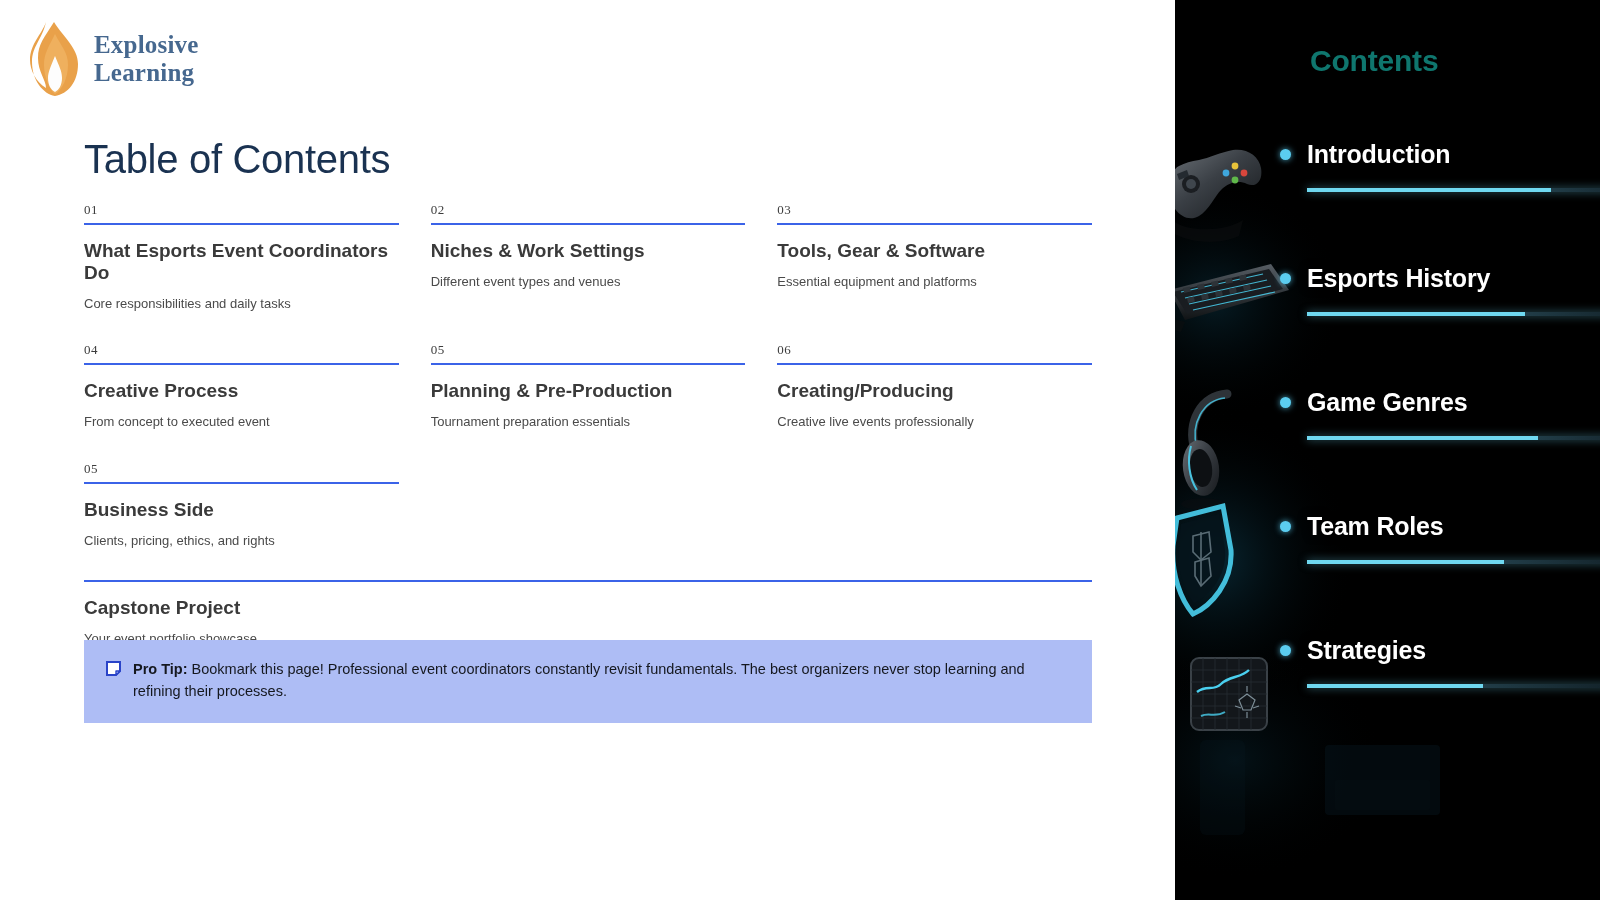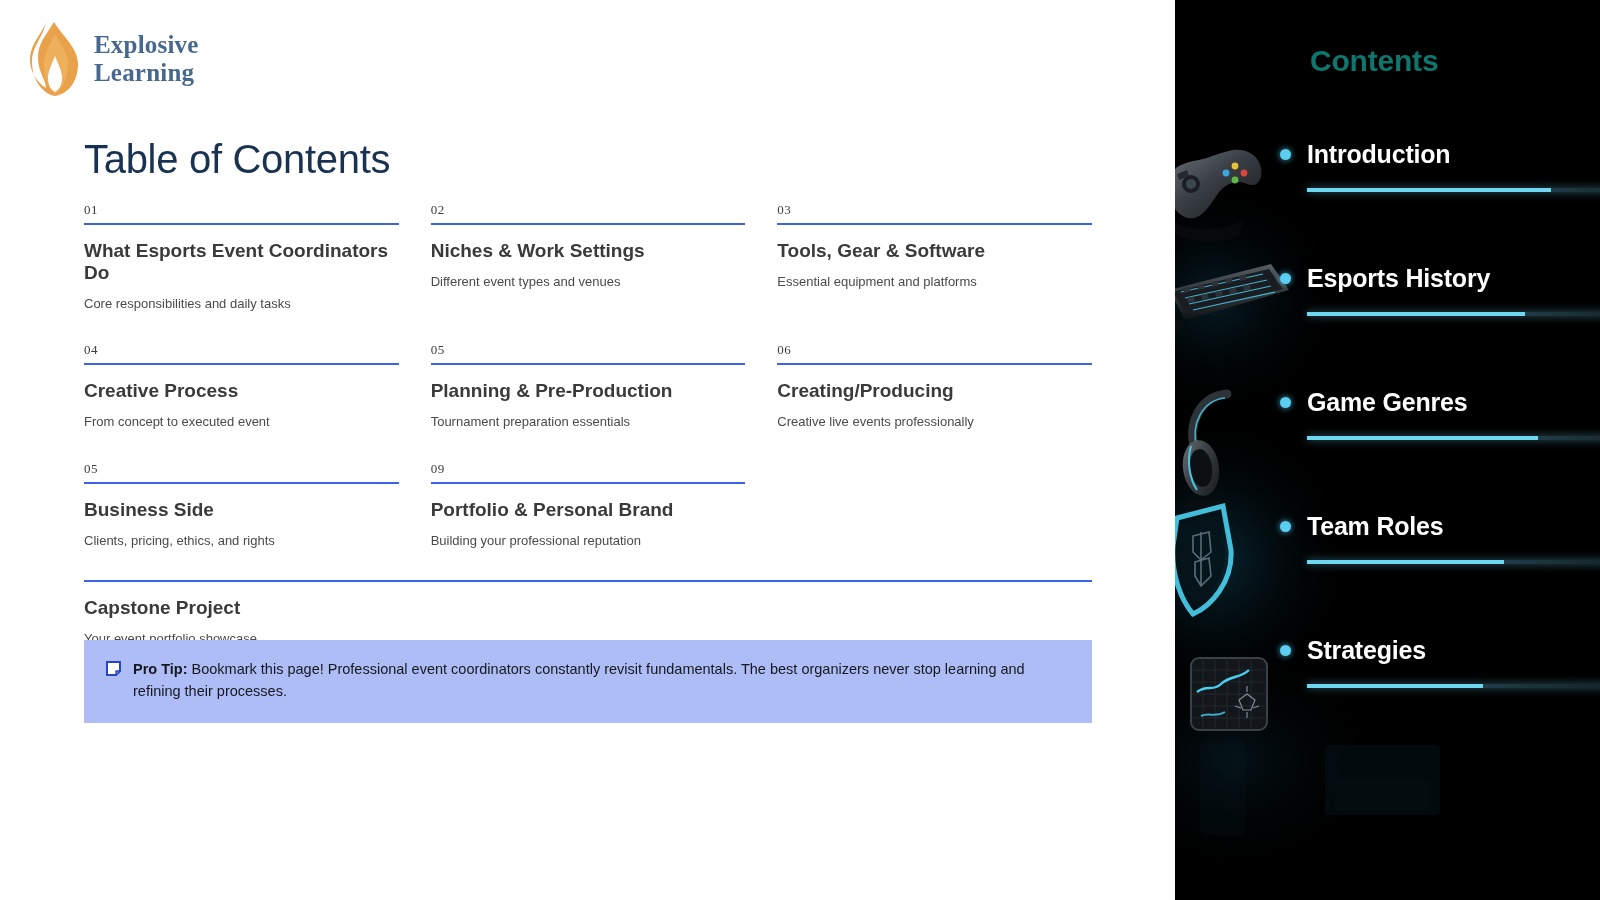--- a/index.html
+++ b/index.html
@@ -217,26 +217,20 @@
 
       <div class="toc-spacer"></div>
       <div class="toc-spacer"></div>
       <div class="toc-spacer"></div>
 
       <div class="toc-item">
         <div class="toc-num">05</div>
         <div class="toc-rule"></div>
         <div class="toc-title">Business Side</div>
         <div class="toc-sub">Clients, pricing, ethics, and rights</div>
-      </div>
-      <div class="toc-item">
-        <div class="toc-num">09</div>
-        <div class="toc-rule"></div>
-        <div class="toc-title">Portfolio &amp; Personal Brand</div>
-        <div class="toc-sub">Building your professional reputation</div>
       </div>
 
       <div class="toc-spacer"></div>
       <div class="toc-spacer"></div>
       <div class="toc-spacer"></div>
 
       <div class="toc-item wide">
         <div class="toc-rule"></div>
         <div class="toc-title">Capstone Project</div>
         <div class="toc-sub">Your event portfolio showcase</div>

